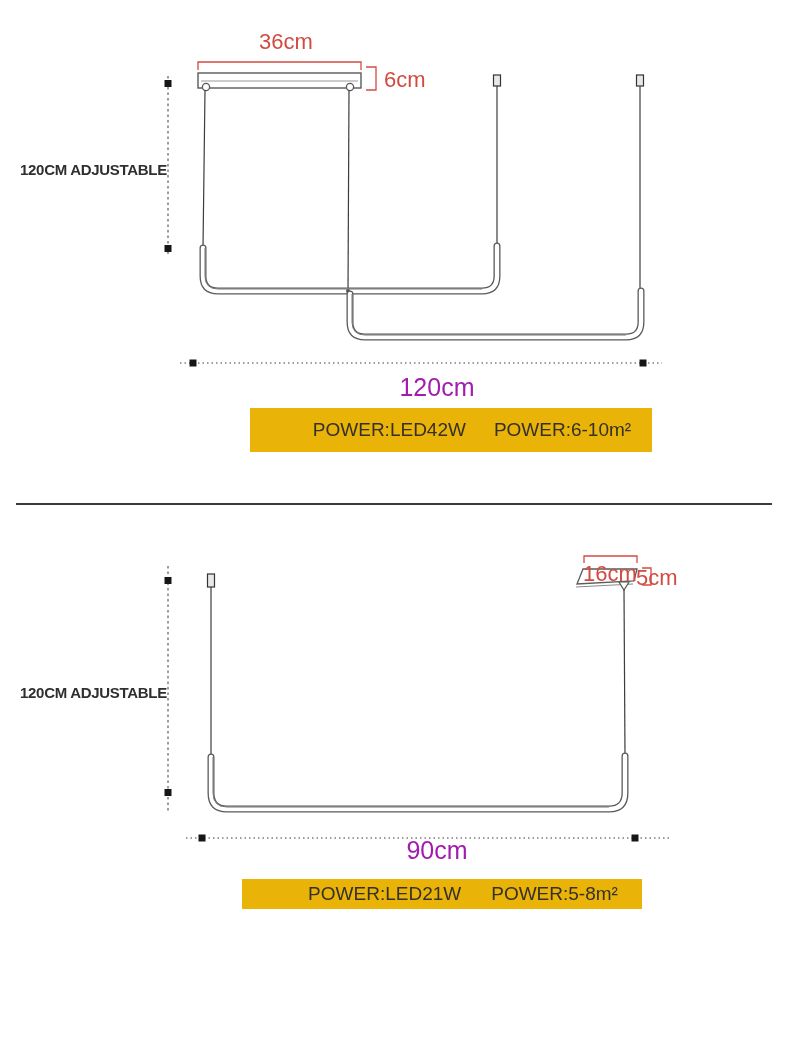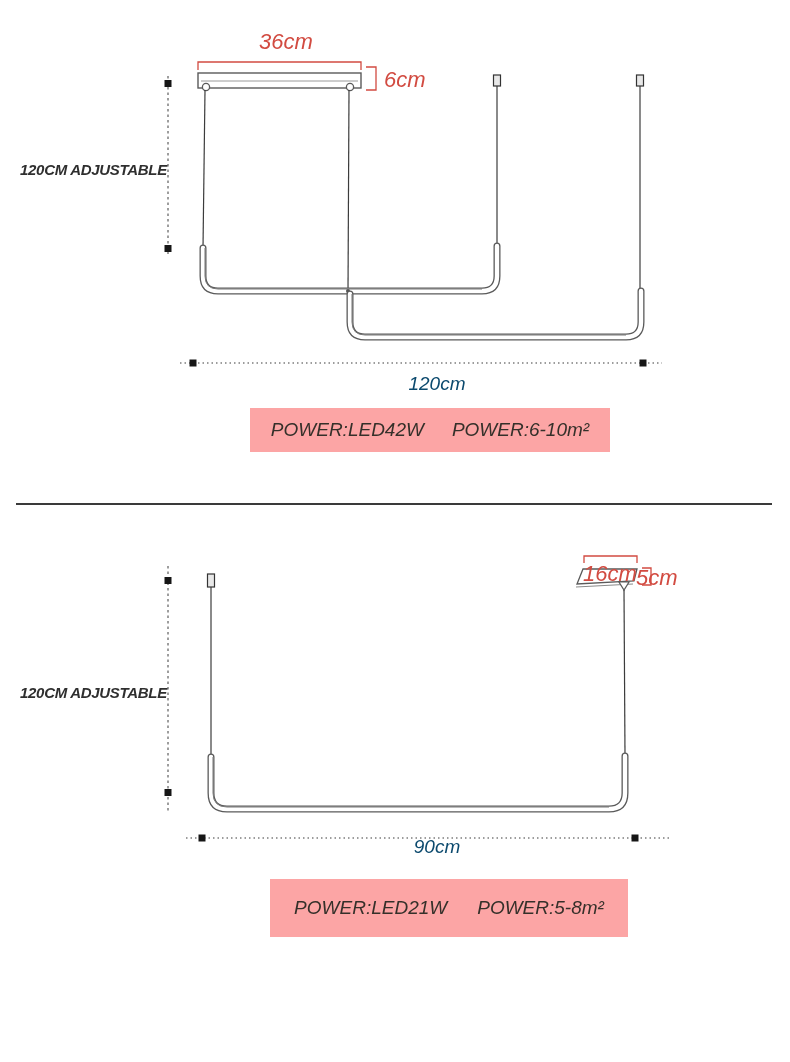--- a/index.html
+++ b/index.html
@@ -1,24 +1,24 @@
 <!DOCTYPE html>
 <html><head>
 <meta charset="utf-8">
 <style>
   html,body{margin:0;padding:0;background:#ffffff;}
   #page{position:relative;width:790px;height:1062px;background:#ffffff;overflow:hidden;
         font-family:"Liberation Sans", sans-serif;}
-  .abs{position:absolute;font-style:italic;}
+  .abs{position:absolute;}
   .red-label{color:#d24b41;font-size:22px;line-height:1.1;white-space:nowrap;}
   .adj-label{color:#2f2f2f;font-size:15px;font-weight:700;letter-spacing:-0.3px;
              text-align:center;white-space:nowrap;}
-  .dim-label{color:#0c4a6e;font-size:19px;text-align:center;white-space:nowrap;}
-  .power-box{background:#fca5a5;display:flex;align-items:center;justify-content:center;
-             color:#35302a;font-size:19px;}
+  .dim-label{color:#a21caf;font-size:25px;text-align:center;white-space:nowrap;}
+  .power-box{background:#eab308;display:flex;align-items:center;justify-content:center;
+             color:#35302a;font-size:19px;padding-left:42px;}
   .power-box span{white-space:nowrap;}
   .center{text-align:center;}
   svg{position:absolute;left:0;top:0;}
 </style>
 </head>
 <body>
 
 <div id="page">
 
   <svg width="790" height="1062" viewBox="0 0 790 1062">
@@ -104,18 +104,18 @@
   </div>
 
   <div class="abs red-label center" style="left:575px;top:530px;width:70px;margin-top:32px;">16cm</div>
 
   <div class="abs red-label" style="left:636px;top:566px;">5cm</div>
 
   <div class="abs adj-label" style="left:20px;top:684px;width:143px;">120CM ADJUSTABLE</div>
 
   <div class="abs dim-label" style="left:377px;top:836px;width:120px;">90cm</div>
 
-  <div class="abs power-box" style="left:242px;top:879px;width:358px;height:58px;gap:30px;margin-left:28px;">
+  <div class="abs power-box" style="left:242px;top:879px;width:358px;height:30px;gap:30px;">
     <span>POWER:LED21W</span>
     <span>POWER:5-8m²</span>
   </div>
 
 </div>
 
 </body></html>

